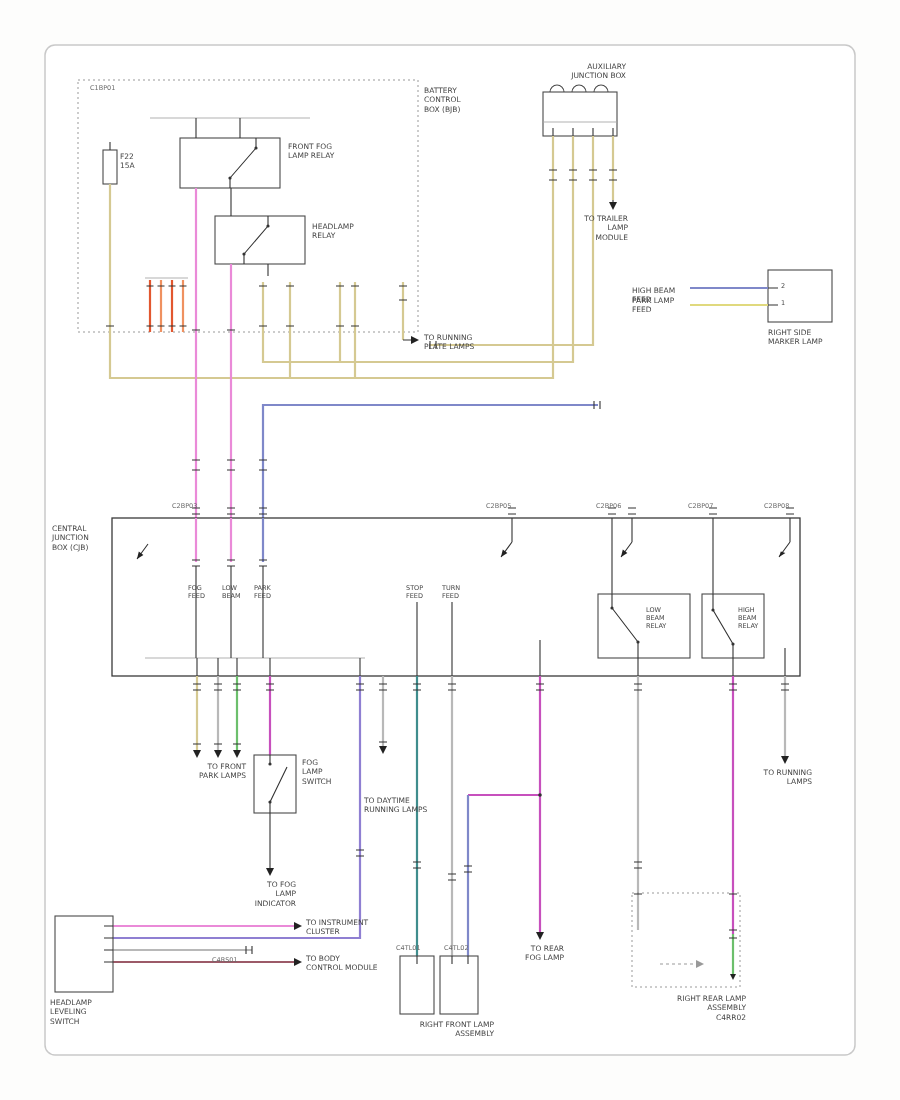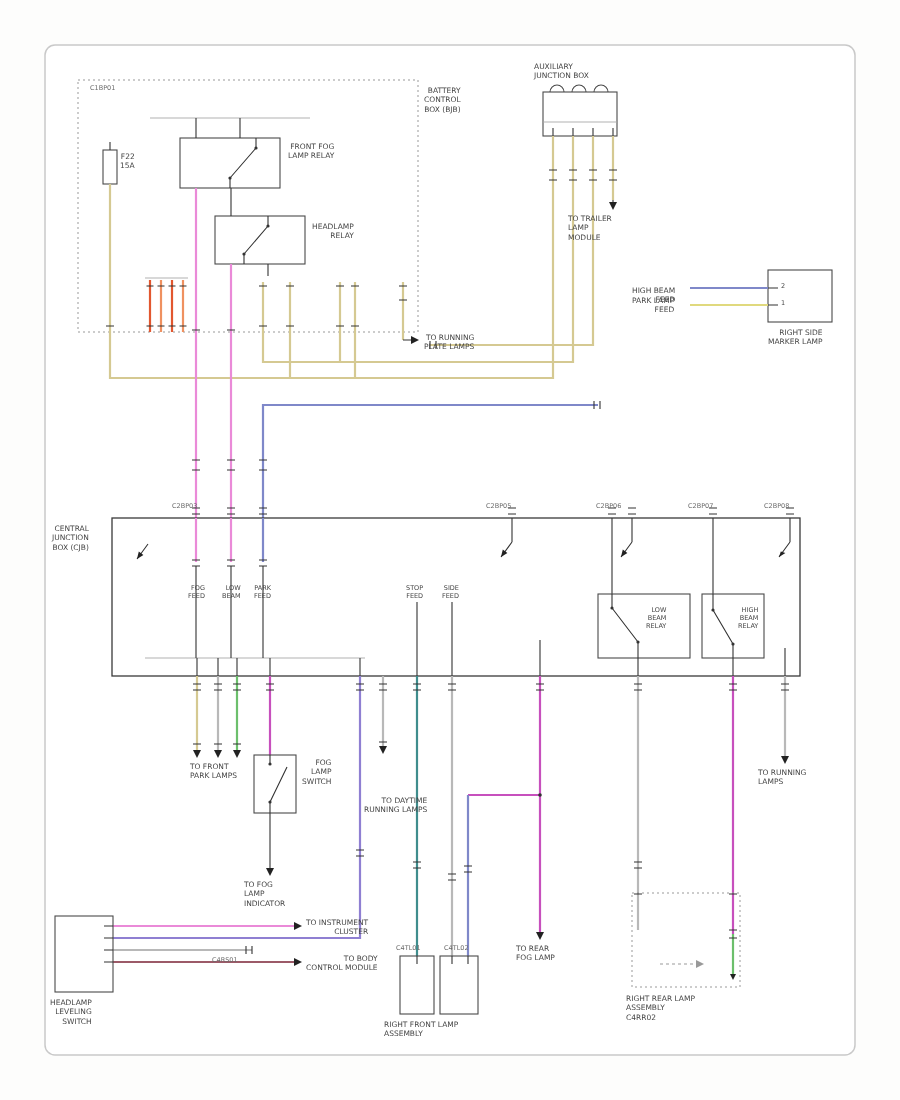--- a/index.html
+++ b/index.html
@@ -18,22 +18,22 @@
   .thin{fill:none;stroke:#a8a8a8;stroke-width:0.9;}
   .box{fill:none;stroke:#4a4a4a;stroke-width:1.1;}
   .big{fill:none;stroke:#3a3a3a;stroke-width:1.3;}
   .dotted{fill:none;stroke:#999;stroke-width:1;stroke-dasharray:2 3;}
   .dash{fill:none;stroke:#999;stroke-width:1;stroke-dasharray:3 3;}
   .frame{fill:#ffffff;stroke:#c9c9c9;stroke-width:1.5;}
   .ar{fill:#222;stroke:none;}
   .arg{fill:#999;stroke:none;}
   .dot{fill:#333;stroke:none;}
   .lbl{position:absolute;font-size:7.5px;line-height:1.25;color:#454545;
-       white-space:pre-line;letter-spacing:0;text-align:right;}
-  .lbl.c{text-align:left;}
+       white-space:pre-line;letter-spacing:0;}
+  .lbl.c{text-align:right;}
   .lbl.code{font-size:6.5px;color:#6a6a6a;}
   .lbl.tiny{font-size:6.5px;}
 </style>
 </head>
 <body>
 
 <div class="stage">
 
   <svg width="900" height="1100" viewBox="0 0 900 1100">
 
@@ -232,21 +232,21 @@
     <div class="lbl code" style="left:688px;top:502px">C2BP07</div>
     <div class="lbl code" style="left:764px;top:502px">C2BP08</div>
     <div class="lbl tiny" style="left:188px;top:584px">FOG
 FEED</div>
     <div class="lbl tiny" style="left:222px;top:584px">LOW
 BEAM</div>
     <div class="lbl tiny" style="left:254px;top:584px">PARK
 FEED</div>
     <div class="lbl tiny" style="left:406px;top:584px">STOP
 FEED</div>
-    <div class="lbl tiny" style="left:442px;top:584px">SIDE
+    <div class="lbl tiny" style="left:442px;top:584px">TURN
 FEED</div>
     <div class="lbl tiny" style="left:646px;top:606px">LOW
 BEAM
 RELAY</div>
     <div class="lbl tiny" style="left:738px;top:606px">HIGH
 BEAM
 RELAY</div>
     <div class="lbl c" style="left:190px;top:762px;width:56px">TO FRONT
 PARK LAMPS</div>
     <div class="lbl" style="left:302px;top:758px">FOG

